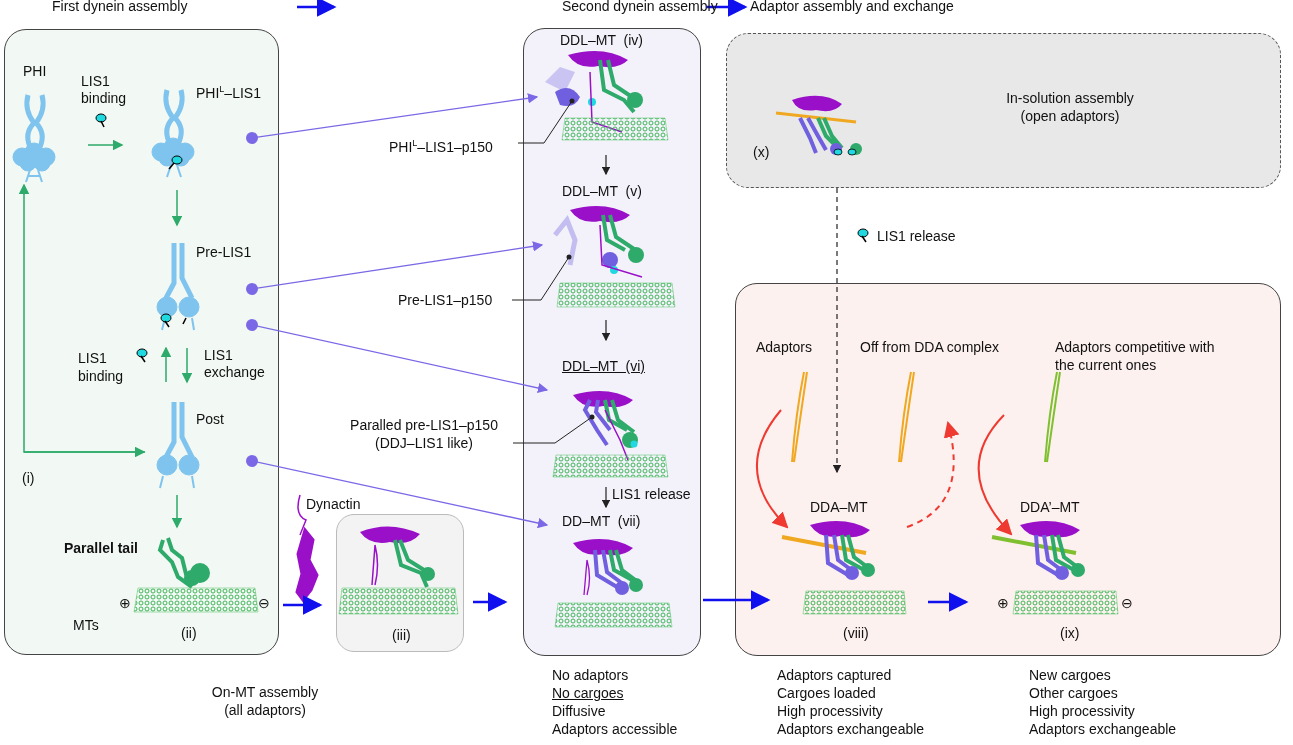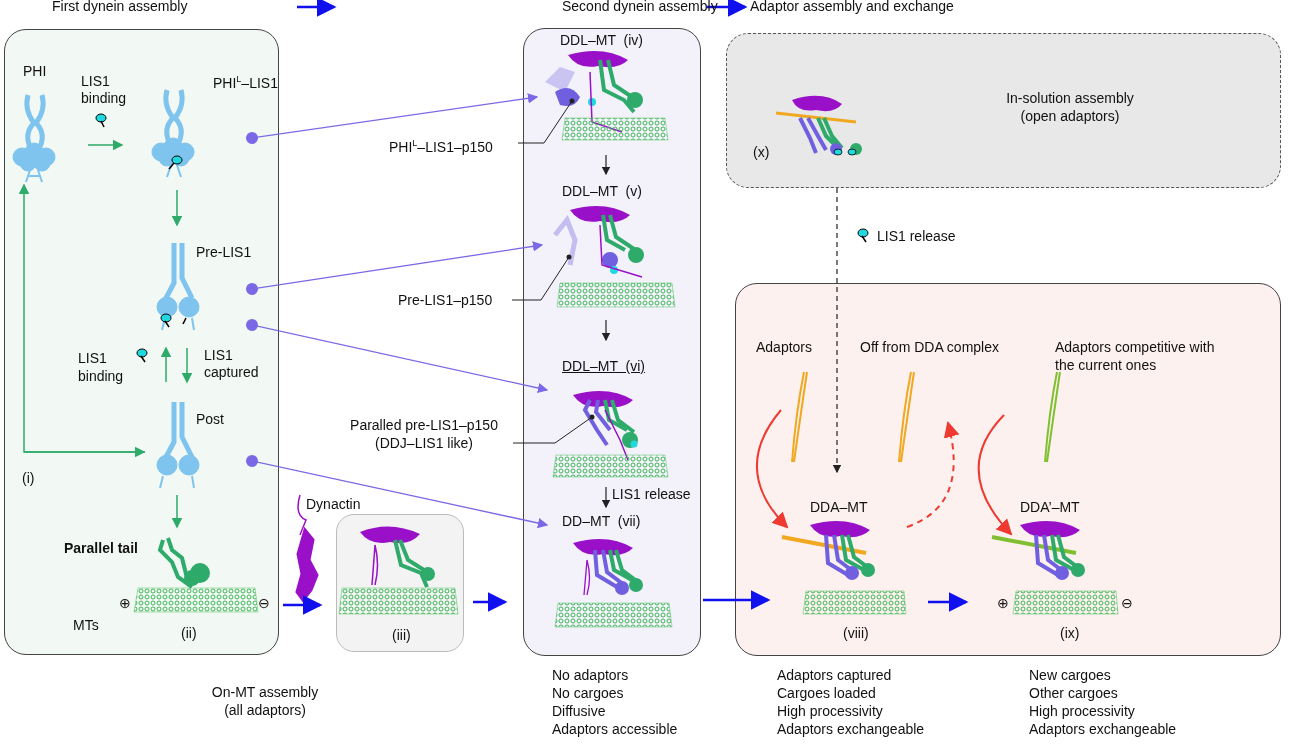--- a/index.html
+++ b/index.html
@@ -241,28 +241,28 @@
   </g>
 </svg>
 
 <div class="t" style="left:52px;top:-2px;">First dynein assembly</div>
 <div class="t" style="left:562px;top:-2px;">Second dynein assembly</div>
 <div class="t" style="left:750px;top:-2px;left:750px;">Adaptor assembly and exchange</div>
 
 <div class="t" style="left:23px;top:63px;">PHI</div>
 <div class="t" style="left:81px;top:73px;">LIS1</div>
 <div class="t" style="left:81px;top:90px;">binding</div>
-<div class="t" style="left:196px;top:71px;margin-left:17px;">
+<div class="t" style="left:196px;top:81px;">
   <span>PHI</span><sup style="font-size:9px;">L</sup><span>–LIS1</span>
 </div>
 <div class="t" style="left:196px;top:244px;">Pre-LIS1</div>
 <div class="t" style="left:78px;top:350px;">LIS1</div>
 <div class="t" style="left:78px;top:368px;">binding</div>
 <div class="t" style="left:204px;top:347px;">LIS1</div>
-<div class="t" style="left:204px;top:364px;">captured</div>
+<div class="t" style="left:204px;top:364px;">exchange</div>
 <div class="t" style="left:196px;top:411px;">Post</div>
 <div class="t" style="left:22px;top:470px;">(i)</div>
 <div class="t" style="left:64px;top:540px;font-weight:bold;">Parallel tail</div>
 <div class="t" style="left:119px;top:595px;">⊕</div>
 <div class="t" style="left:258px;top:595px;">⊖</div>
 <div class="t" style="left:73px;top:617px;">MTs</div>
 <div class="t" style="left:181px;top:625px;">(ii)</div>
 
 <div class="t" style="left:306px;top:496px;">Dynactin</div>
 <div class="t" style="left:392px;top:627px;">(iii)</div>
@@ -274,21 +274,21 @@
   <span>PHI</span><sup style="font-size:9px;">L</sup><span>–LIS1–p150</span>
 </div>
 <div class="t" style="left:562px;top:183px;white-space:pre;">DDL–MT  (v)</div>
 <div class="t" style="left:398px;top:292px;">Pre-LIS1–p150</div>
 <div class="t" style="left:562px;top:358px;white-space:pre;text-decoration:underline;">DDL–MT  (vi)</div>
 <div class="t c" style="left:336px;top:417px;width:176px;">Paralled pre-LIS1–p150</div>
 <div class="t c" style="left:336px;top:435px;width:176px;">(DDJ–LIS1 like)</div>
 <div class="t" style="left:612px;top:486px;">LIS1 release</div>
 <div class="t" style="left:562px;top:513px;white-space:pre;">DD–MT  (vii)</div>
 <div class="t" style="left:552px;top:667px;">No adaptors</div>
-<div class="t" style="left:552px;top:685px;">No cargoes</div>
+<div class="t" style="left:552px;top:685px;text-decoration:underline;">No cargoes</div>
 <div class="t" style="left:552px;top:703px;">Diffusive</div>
 <div class="t" style="left:552px;top:721px;">Adaptors accessible</div>
 
 <div class="t c" style="left:980px;top:90px;width:180px;">In-solution assembly</div>
 <div class="t c" style="left:980px;top:108px;width:180px;">(open adaptors)</div>
 <div class="t" style="left:753px;top:144px;">(x)</div>
 <div class="t" style="left:877px;top:228px;">LIS1 release</div>
 
 <div class="t" style="left:756px;top:339px;">Adaptors</div>
 <div class="t" style="left:860px;top:339px;">Off from DDA complex</div>

